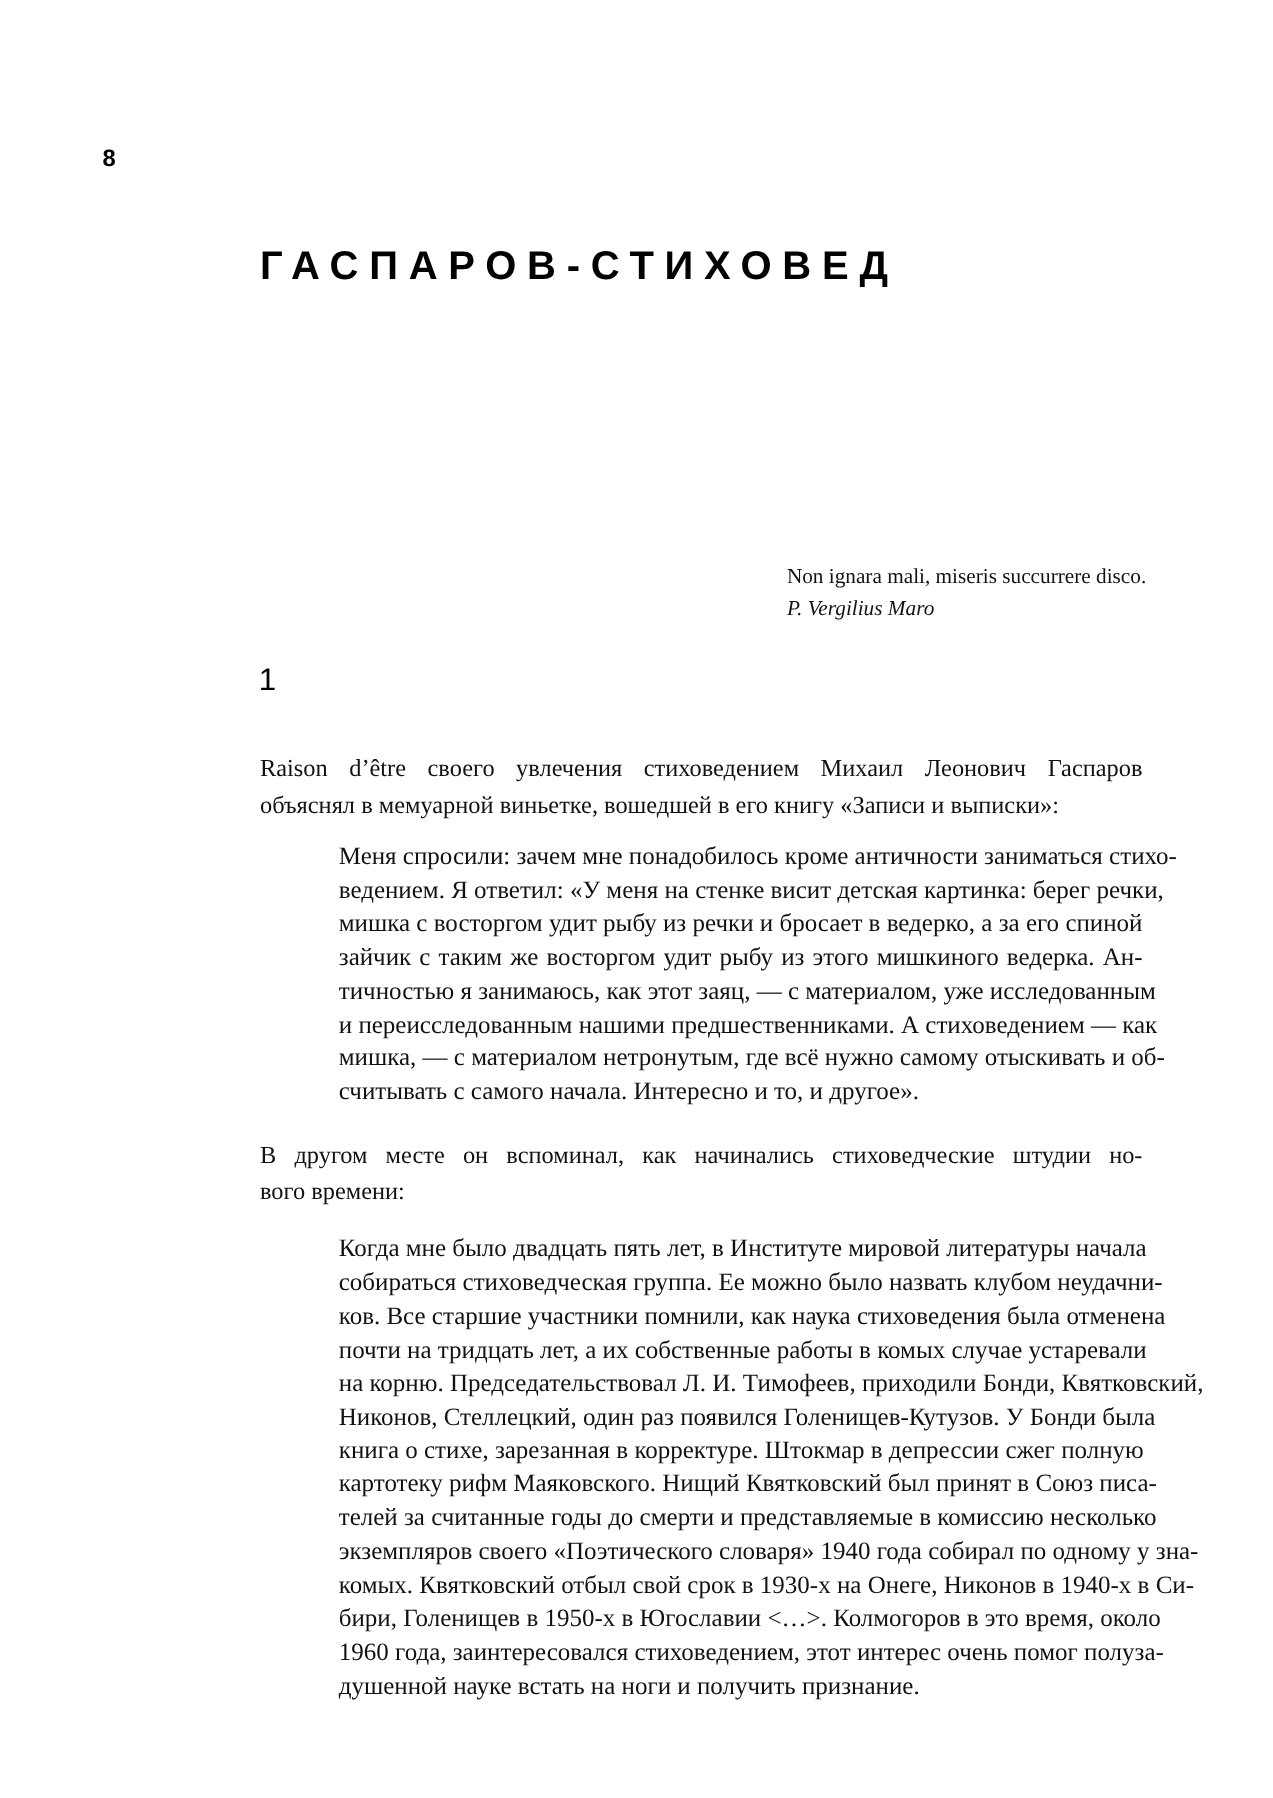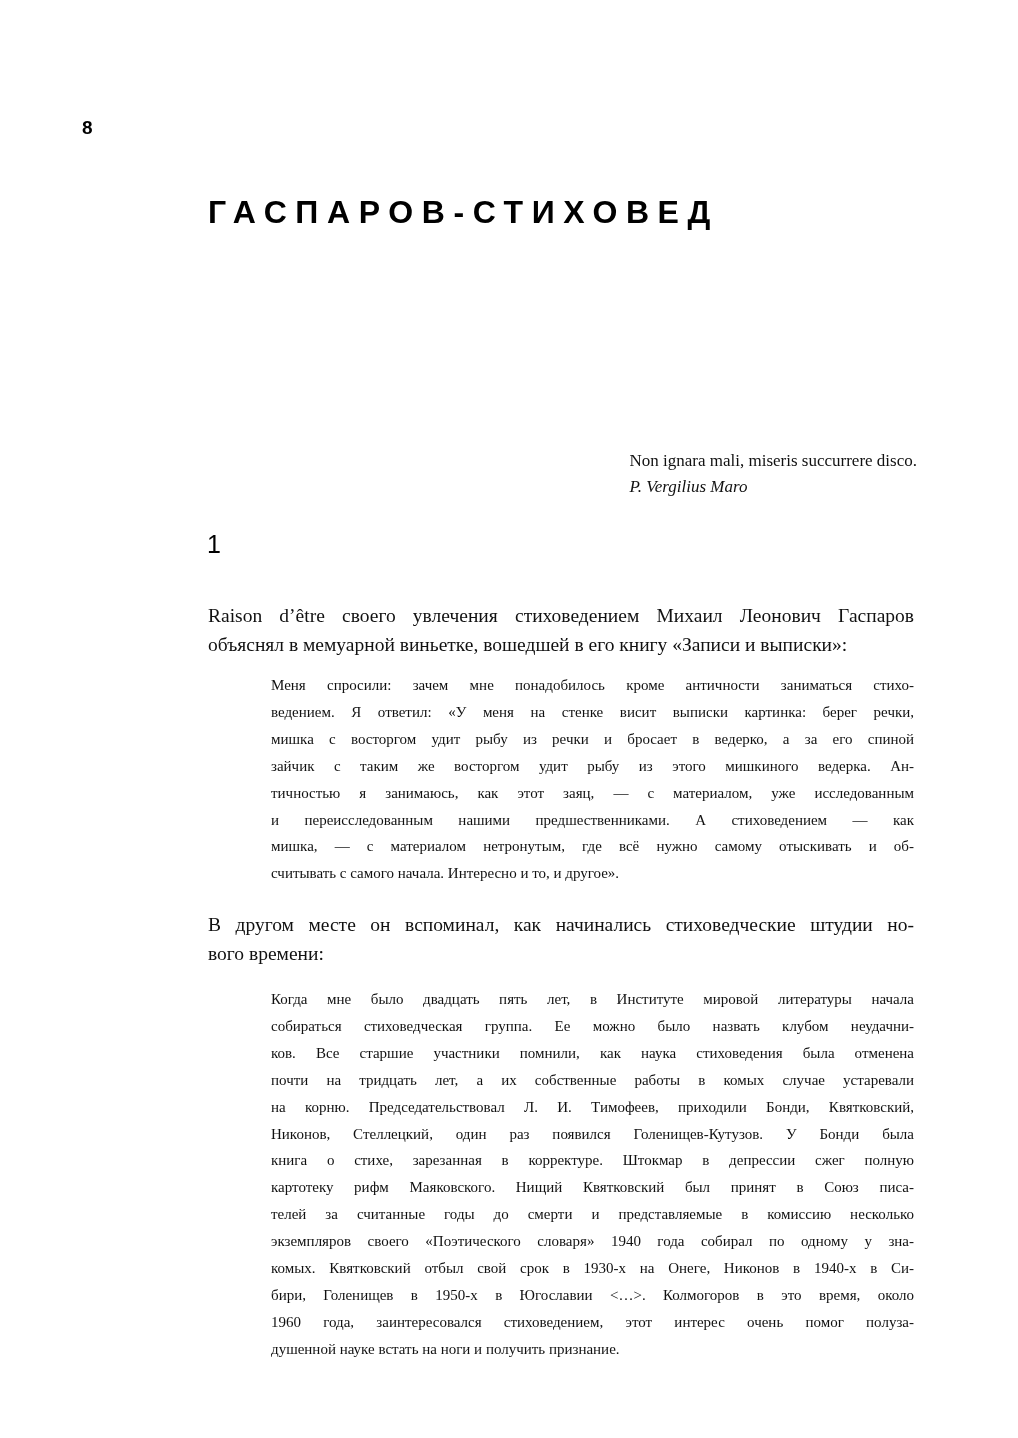--- a/index.html
+++ b/index.html
@@ -64,21 +64,21 @@
       left: 208px;
       width: 706px;
       font-size: 19.5px;
       line-height: 28.5px;
       color: #111;
     }
     .quote {
       position: absolute;
       left: 271px;
       width: 643px;
-      font-size: 15px;
+      font-size: 20px;
       line-height: 26.9px;
       color: #111;
     }
     .line {
       display: block;
       white-space: nowrap;
       text-align: justify;
       text-align-last: justify;
     }
     .line.last {
@@ -103,21 +103,21 @@
 
 <div class="section-number">1</div>
 
 <div id="para1" class="para">
   <span class="line">Raison d’être своего увлечения стиховедением Михаил Леонович Гаспаров</span>
   <span class="line last">объяснял в мемуарной виньетке, вошедшей в его книгу «Записи и выписки»:</span>
 </div>
 
 <div id="quote1" class="quote">
   <span class="line">Меня спросили: зачем мне понадобилось кроме античности заниматься стихо-</span>
-  <span class="line">ведением. Я ответил: «У меня на стенке висит выписки картинка: берег речки,</span>
+  <span class="line">ведением. Я ответил: «У меня на стенке висит детская картинка: берег речки,</span>
   <span class="line">мишка с восторгом удит рыбу из речки и бросает в ведерко, а за его спиной</span>
   <span class="line">зайчик с таким же восторгом удит рыбу из этого мишкиного ведерка. Ан-</span>
   <span class="line">тичностью я занимаюсь, как этот заяц, — с материалом, уже исследованным</span>
   <span class="line">и переисследованным нашими предшественниками. А стиховедением — как</span>
   <span class="line">мишка, — с материалом нетронутым, где всё нужно самому отыскивать и об-</span>
   <span class="line last">считывать с самого начала. Интересно и то, и другое».</span>
 </div>
 
 <div id="para2" class="para">
   <span class="line">В другом месте он вспоминал, как начинались стиховедческие штудии но-</span>

